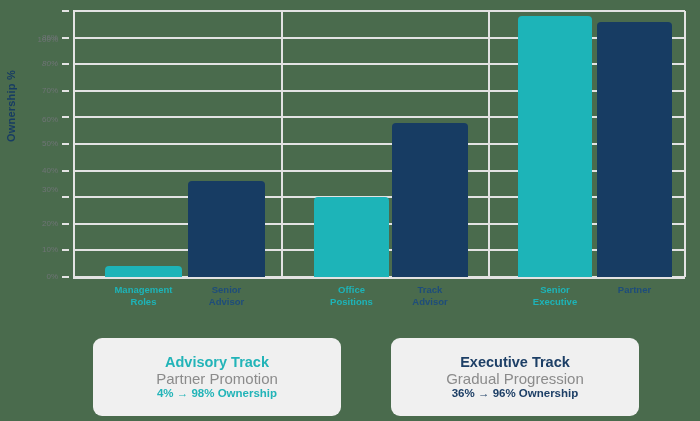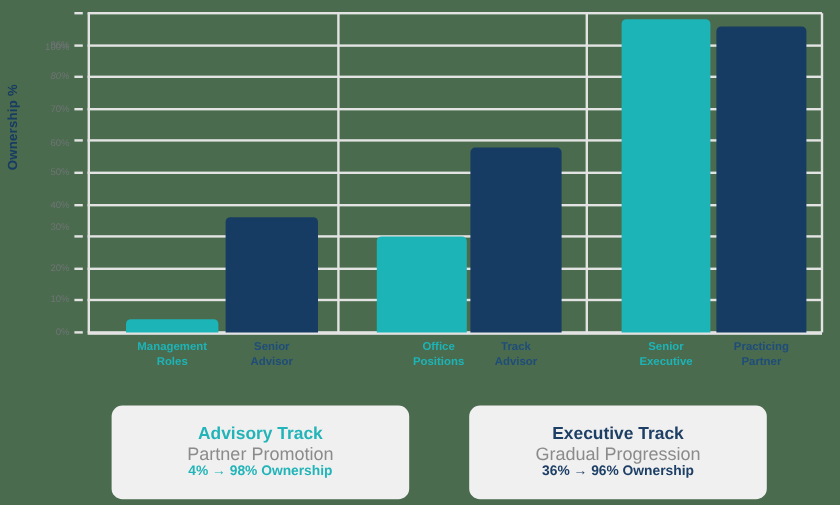--- a/index.html
+++ b/index.html
@@ -211,34 +211,33 @@
 
   <div id="xlabels">
       <div class="xlabel teal" style="left: 93px; width: 101px; top: 284px;">
         <div>Management</div>
         <div>Roles</div>
       </div>
       <div class="xlabel navy" style="left: 176px; width: 101px; top: 284px;">
         <div>Senior</div>
         <div>Advisor</div>
       </div>
-      <div class="xlabel teal" style="left: 316px; width: 99px; top: 284px;">
+      <div class="xlabel teal" style="left: 302px; width: 99px; top: 284px;">
         <div>Office</div>
         <div>Positions</div>
       </div>
       <div class="xlabel navy" style="left: 380px; width: 100px; top: 284px;">
         <div>Track</div>
         <div>Advisor</div>
       </div>
       <div class="xlabel teal" style="left: 506px; width: 98px; top: 284px;">
         <div>Senior</div>
         <div>Executive</div>
       </div>
       <div class="xlabel navy" style="left: 585px; width: 99px; top: 284px;">
-        <div>Practicing</div>
         <div>Partner</div>
       </div>
     </div>
 </div>
 
 <div id="cards">
 
   <div class="card" id="card-advisory">
     <div class="card-title teal">Advisory Track</div>
     <div class="card-sub">Partner Promotion</div>

